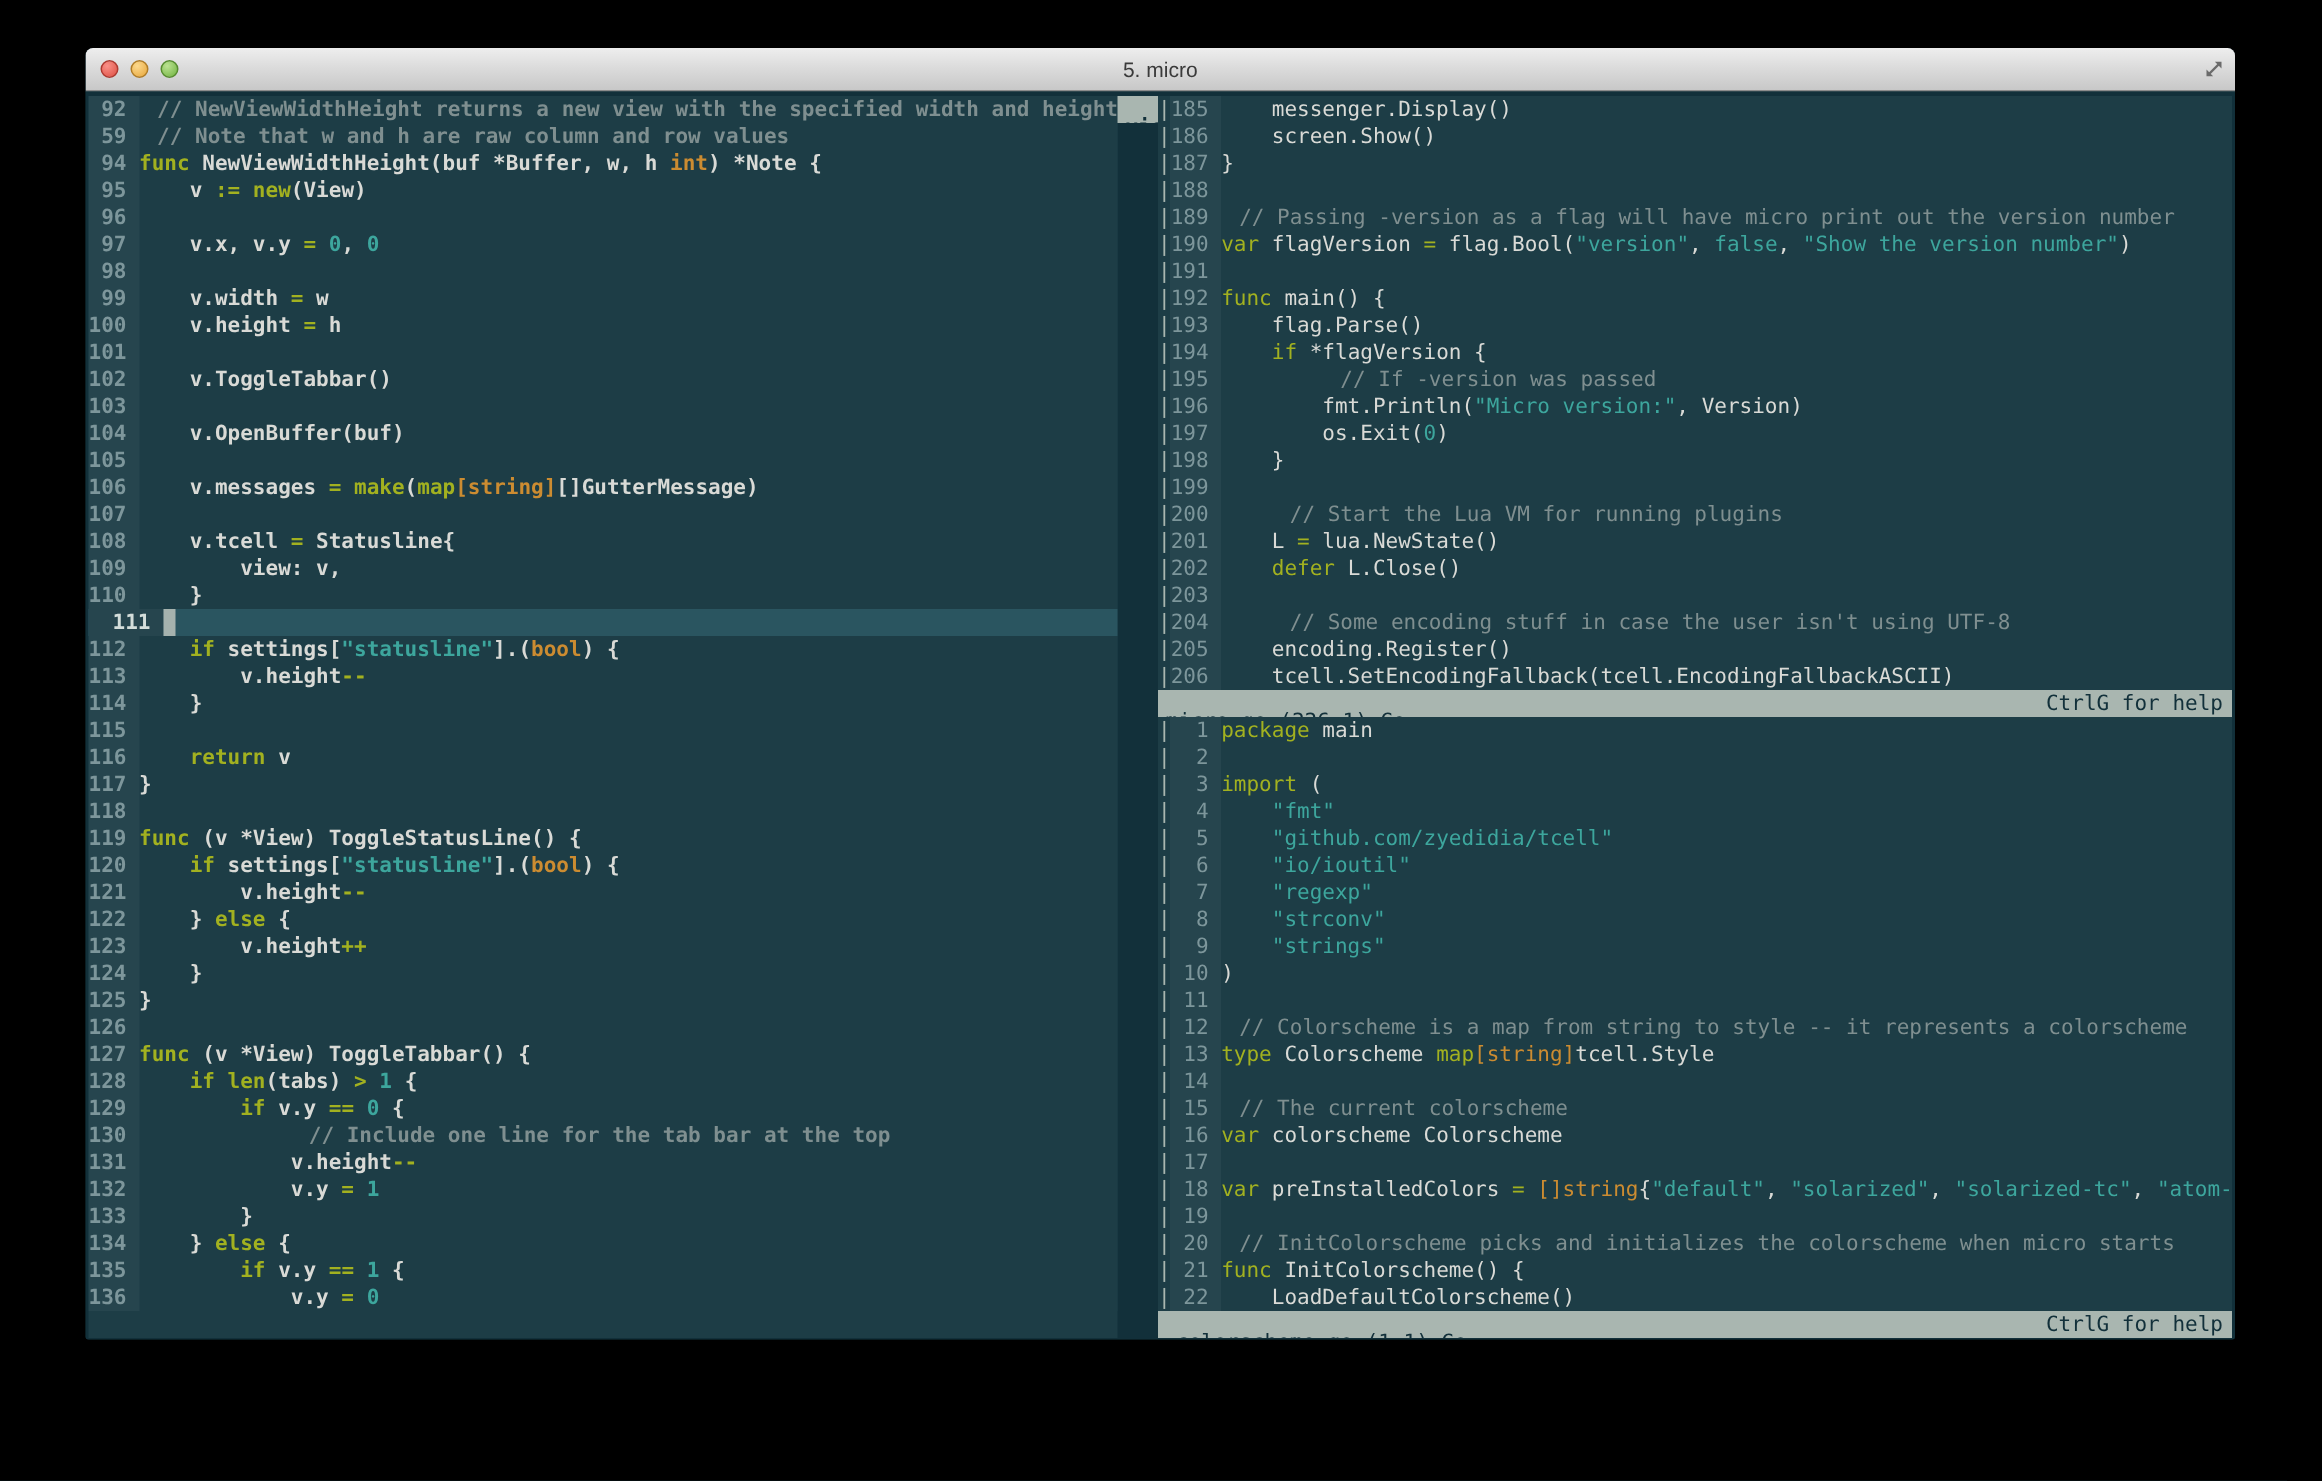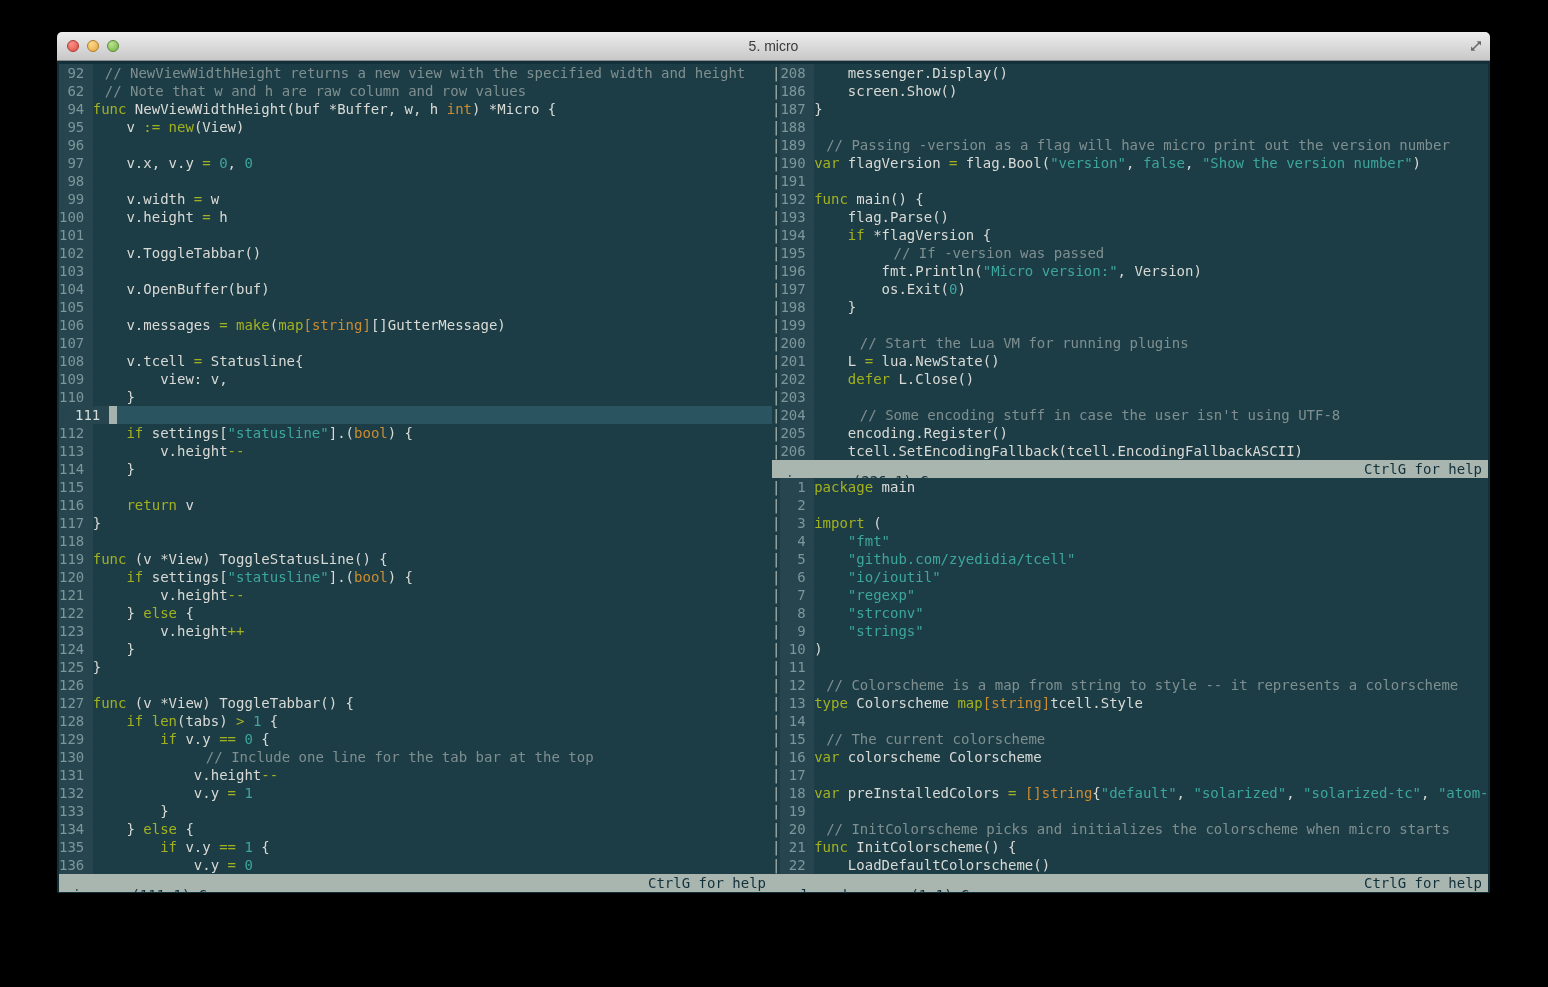--- a/index.html
+++ b/index.html
@@ -15,21 +15,21 @@
   .lights{position:absolute;left:10px;top:8px;display:flex;gap:8px;}
   .light{width:12px;height:12px;border-radius:50%;box-sizing:border-box;}
   .light.red{background:radial-gradient(circle at 35% 30%,#fa9189,#dd4f43);border:1px solid #ad3a31;}
   .light.yellow{background:radial-gradient(circle at 35% 30%,#fcd98e,#e7a63a);border:1px solid #b07d28;}
   .light.green{background:radial-gradient(circle at 35% 30%,#bce293,#6fb33e);border:1px solid #578c30;}
   .zoomicon{position:absolute;right:7px;top:7px;width:14px;height:14px;}
   
   .term{position:absolute;left:0;right:0;top:29px;bottom:0;background:#12303a;
     padding:3px 2px 0 2px;font-size:14px;line-height:18px;}
   .term-body{display:flex;width:1429px;}
-  .col-left{width:713px;display:flex;flex-direction:column;}
+  .col-left{width:713px;display:flex;flex-direction:row;font-weight:bold;}
   .col-right{flex:1;display:flex;flex-direction:column;min-width:0;}
   .code-block{background:#1d3d46;}
   .row{height:18px;white-space:pre;overflow:hidden;display:flex;background:#1d3d46;}
   .row.cur{background:#2a5560;}
   .ln{display:inline-block;width:4ch;background:#26454e;color:#7d969b;white-space:pre;flex:0 0 auto;}
   .row.cur .ln{color:#d3ddda;padding-left:16px;}
   .divbar{display:inline-block;width:1ch;color:#a9b6b0;background:#1d3d46;flex:0 0 auto;}
   .code{white-space:pre;color:#d9dad6;}
   .cursor-block{display:inline-block;width:1ch;height:18px;background:#a5b2ae;flex:0 0 auto;}
   .tok-p{color:#d9dad6;}
@@ -61,22 +61,22 @@
       <polygon points="2,7.4 2,11.8 6.4,11.8" fill="#6b6b6b"></polygon>
     </svg>
   </div>
 
   <div class="term">
     <div class="term-body">
 
       <div class="col-left">
         <div class="code-block" id="left-code">
             <div class="row"><span class="ln"> 92 </span><span class="code"><span class="tok-c">// NewViewWidthHeight returns a new view with the specified width and height</span></span></div>
-            <div class="row"><span class="ln"> 62 </span><span class="code"><span class="tok-c">// Note that w and h are raw column and row values</span></span></div>
-            <div class="row"><span class="ln"> 94 </span><span class="code"><span class="tok-k">func</span><span class="tok-p"> NewViewWidthHeight(buf *Buffer, w, h </span><span class="tok-t">int</span><span class="tok-p">) *Micro {</span></span></div>
+            <div class="row"><span class="ln"> 59 </span><span class="code"><span class="tok-c">// Note that w and h are raw column and row values</span></span></div>
+            <div class="row"><span class="ln"> 94 </span><span class="code"><span class="tok-k">func</span><span class="tok-p"> NewViewWidthHeight(buf *Buffer, w, h </span><span class="tok-t">int</span><span class="tok-p">) *Note {</span></span></div>
             <div class="row"><span class="ln"> 95 </span><span class="code"><span class="tok-p">    v </span><span class="tok-k">:=</span><span class="tok-p"> </span><span class="tok-k">new</span><span class="tok-p">(View)</span></span></div>
             <div class="row"><span class="ln"> 96 </span><span class="code"></span></div>
             <div class="row"><span class="ln"> 97 </span><span class="code"><span class="tok-p">    v.x, v.y </span><span class="tok-k">=</span><span class="tok-p"> </span><span class="tok-s">0</span><span class="tok-p">, </span><span class="tok-s">0</span></span></div>
             <div class="row"><span class="ln"> 98 </span><span class="code"></span></div>
             <div class="row"><span class="ln"> 99 </span><span class="code"><span class="tok-p">    v.width </span><span class="tok-k">=</span><span class="tok-p"> w</span></span></div>
             <div class="row"><span class="ln">100 </span><span class="code"><span class="tok-p">    v.height </span><span class="tok-k">=</span><span class="tok-p"> h</span></span></div>
             <div class="row"><span class="ln">101 </span><span class="code"></span></div>
             <div class="row"><span class="ln">102 </span><span class="code"><span class="tok-p">    v.ToggleTabbar()</span></span></div>
             <div class="row"><span class="ln">103 </span><span class="code"></span></div>
             <div class="row"><span class="ln">104 </span><span class="code"><span class="tok-p">    v.OpenBuffer(buf)</span></span></div>
@@ -114,21 +114,21 @@
             <div class="row"><span class="ln">136 </span><span class="code"><span class="tok-p">            v.y </span><span class="tok-k">=</span><span class="tok-p"> </span><span class="tok-s">0</span></span></div>
           </div>
         <div class="statusbar">
           <span class="sl">view.go (111,1) Go</span>
           <span class="sr">CtrlG for help</span>
         </div>
       </div>
 
       <div class="col-right">
         <div class="code-block" id="topright-code">
-            <div class="row"><span class="divbar">|</span><span class="ln">208 </span><span class="code"><span class="tok-p">    messenger.Display()</span></span></div>
+            <div class="row"><span class="divbar">|</span><span class="ln">185 </span><span class="code"><span class="tok-p">    messenger.Display()</span></span></div>
             <div class="row"><span class="divbar">|</span><span class="ln">186 </span><span class="code"><span class="tok-p">    screen.Show()</span></span></div>
             <div class="row"><span class="divbar">|</span><span class="ln">187 </span><span class="code"><span class="tok-p">}</span></span></div>
             <div class="row"><span class="divbar">|</span><span class="ln">188 </span><span class="code"></span></div>
             <div class="row"><span class="divbar">|</span><span class="ln">189 </span><span class="code"><span class="tok-c">// Passing -version as a flag will have micro print out the version number</span></span></div>
             <div class="row"><span class="divbar">|</span><span class="ln">190 </span><span class="code"><span class="tok-k">var</span><span class="tok-p"> flagVersion </span><span class="tok-k">=</span><span class="tok-p"> flag.Bool(</span><span class="tok-s">"version"</span><span class="tok-p">, </span><span class="tok-s">false</span><span class="tok-p">, </span><span class="tok-s">"Show the version number"</span><span class="tok-p">)</span></span></div>
             <div class="row"><span class="divbar">|</span><span class="ln">191 </span><span class="code"></span></div>
             <div class="row"><span class="divbar">|</span><span class="ln">192 </span><span class="code"><span class="tok-k">func</span><span class="tok-p"> main() {</span></span></div>
             <div class="row"><span class="divbar">|</span><span class="ln">193 </span><span class="code"><span class="tok-p">    flag.Parse()</span></span></div>
             <div class="row"><span class="divbar">|</span><span class="ln">194 </span><span class="code"><span class="tok-p">    </span><span class="tok-k">if</span><span class="tok-p"> *flagVersion {</span></span></div>
             <div class="row"><span class="divbar">|</span><span class="ln">195 </span><span class="code"><span class="tok-c">        // If -version was passed</span></span></div>

